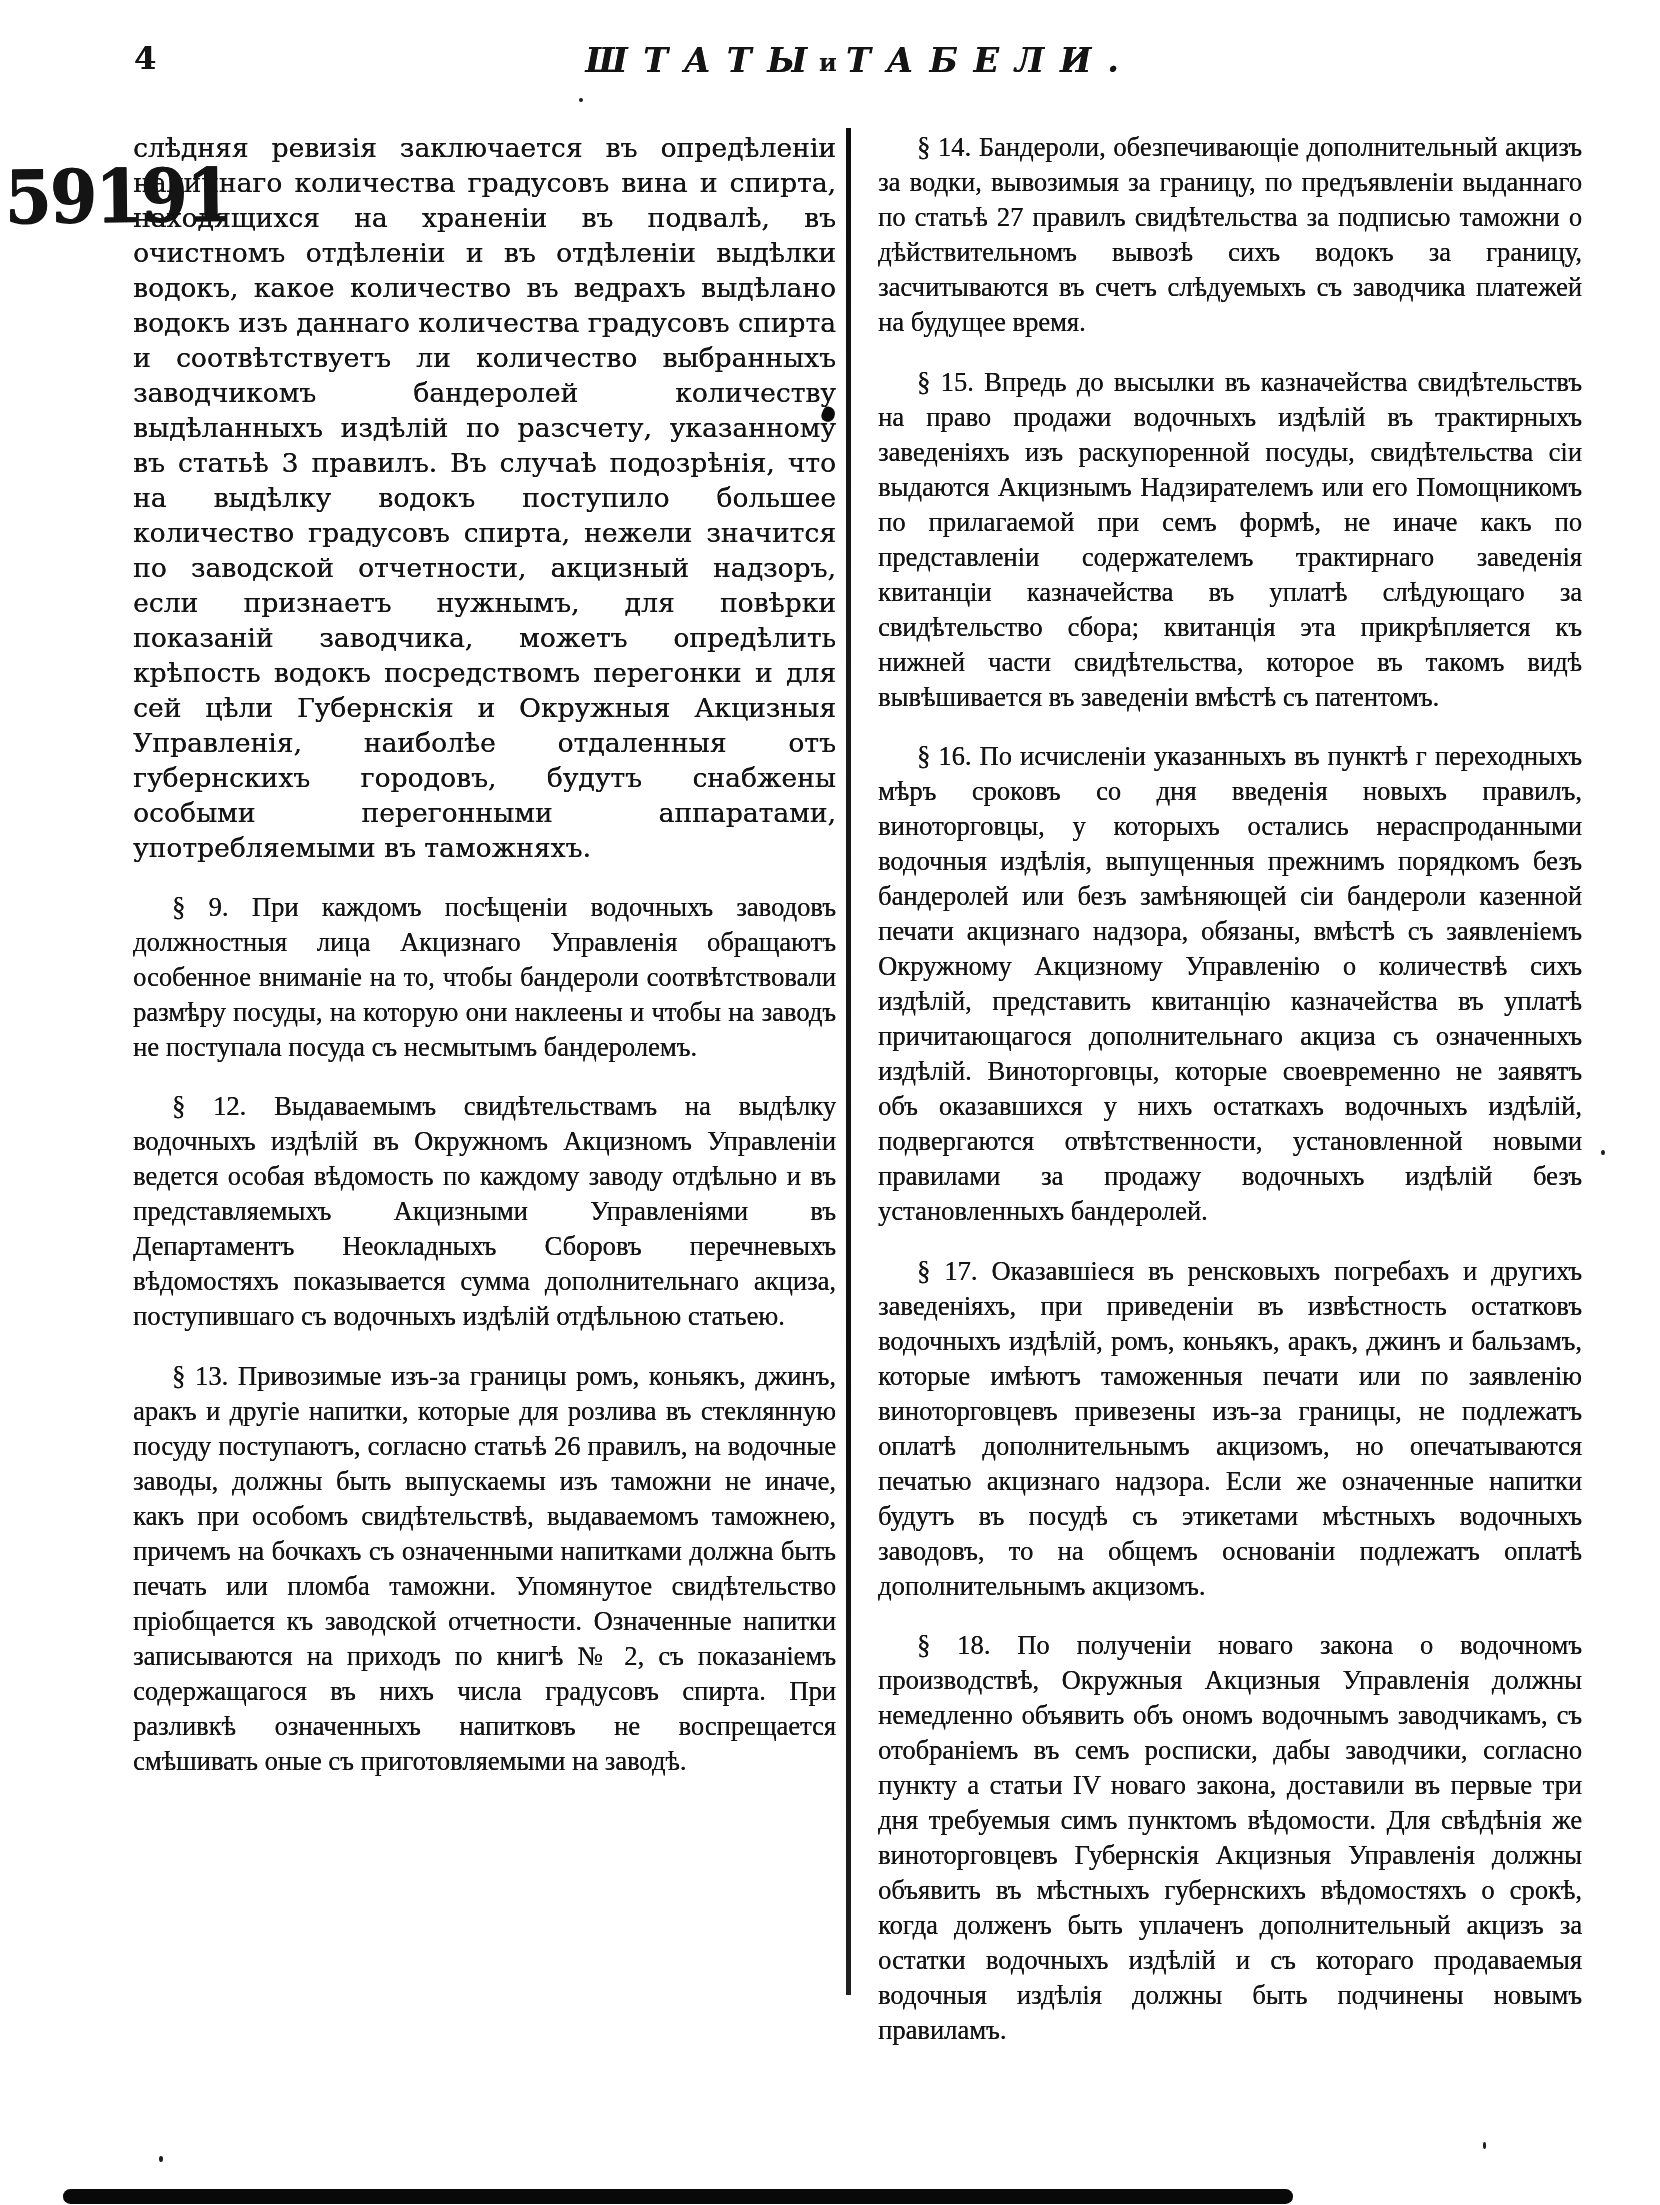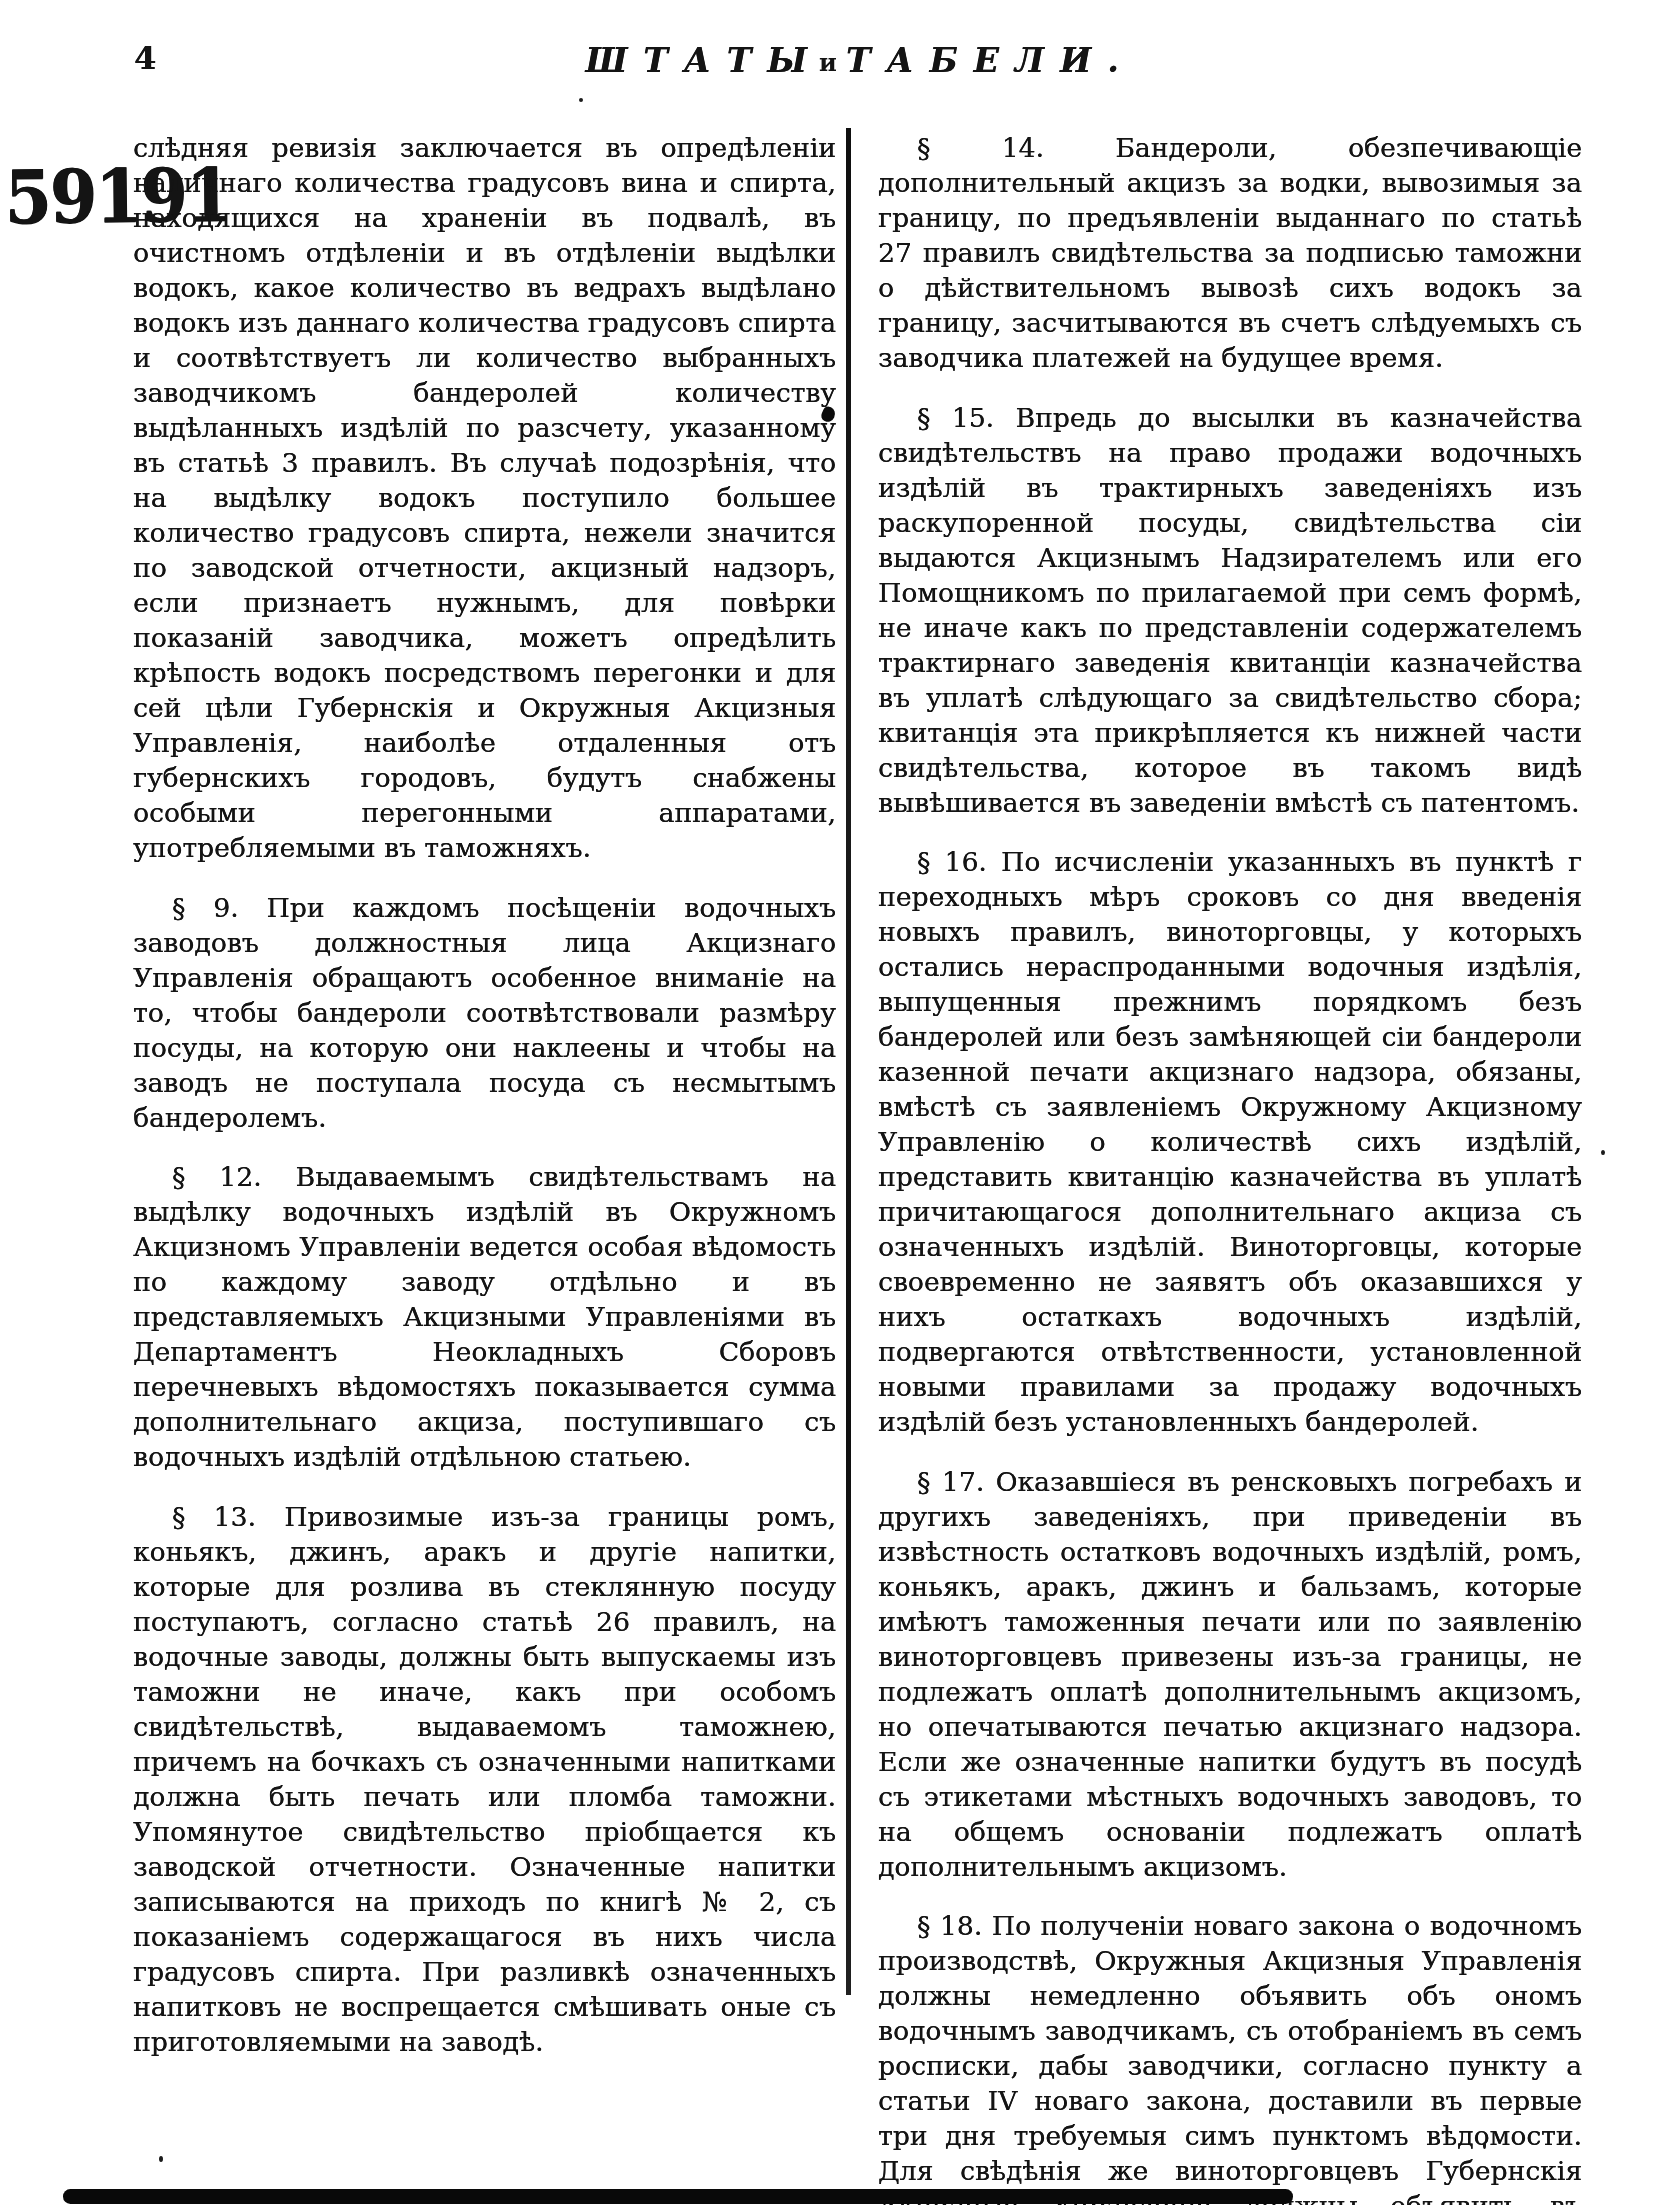--- a/index.html
+++ b/index.html
@@ -41,21 +41,21 @@
   
   .column{
     position:absolute;top:130px;
     font-size:26.6px;line-height:35px;
     text-align:justify;
     text-shadow:0.2px 0 currentColor;
   }
   .col-left{left:133px;width:703px;}
   .col-right{left:878px;width:704px;}
   .para{margin:0 0 24.6px 0;}
-  .para.indent{text-indent:39px;}
+  .para.indent{text-indent:39px;font-family:Liberation Serif, serif;}
   
   .divider{
     position:absolute;left:846px;top:128px;
     width:4.6px;height:1867px;
     background:linear-gradient(#0f0f0f,#1c1c1c 30%,#101010 70%,#202020);
   }
   
   .ink-dot{
     position:absolute;left:822px;top:407px;
     width:13.3px;height:14.6px;background:#0c0c0c;

